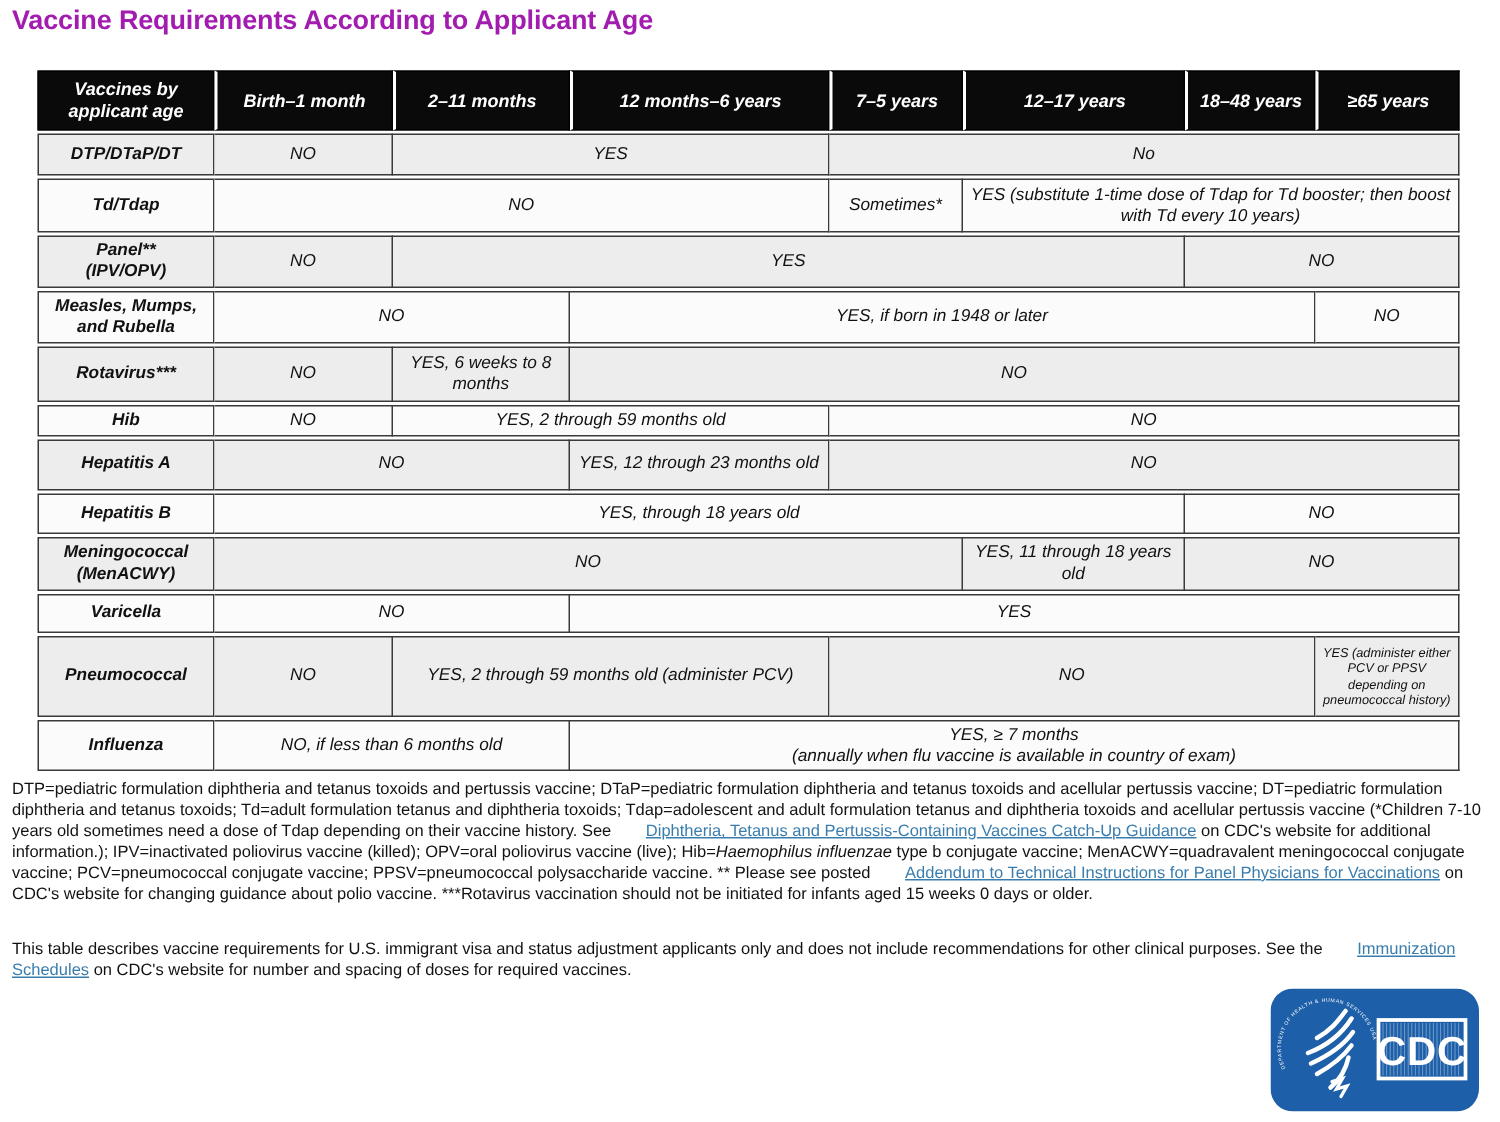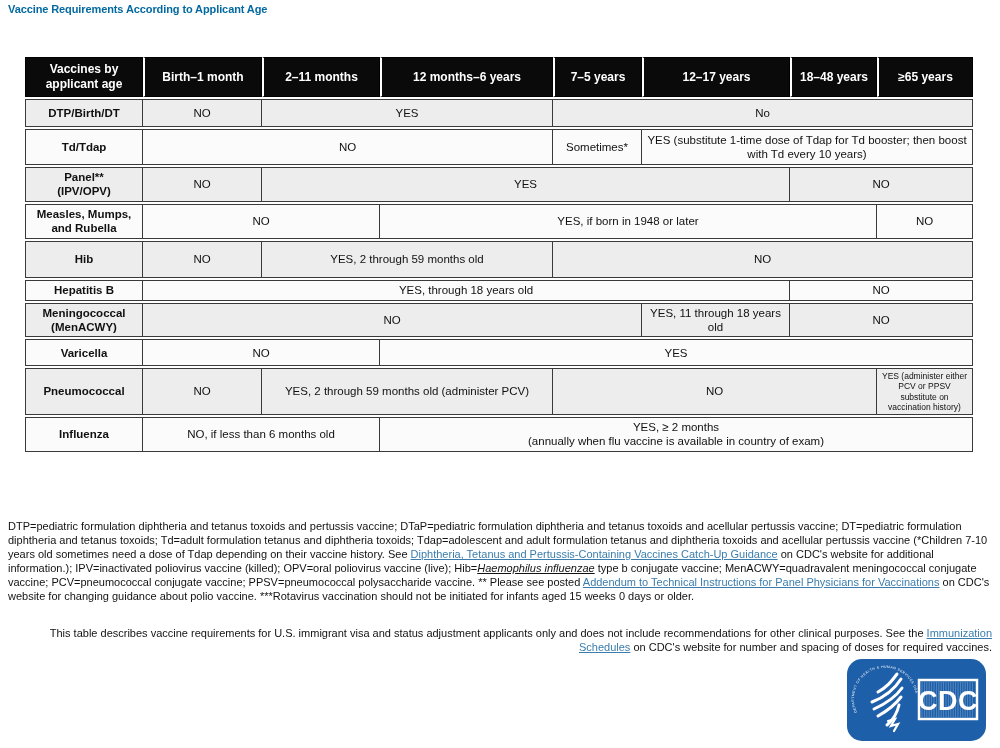--- a/index.html
+++ b/index.html
@@ -4,28 +4,29 @@
 <style>
   html,body { margin:0; padding:0; }
   body {
     width:1000px; height:748px; position:relative; overflow:hidden;
     background:#ffffff;
     font-family:"Liberation Sans", sans-serif;
     -webkit-font-smoothing:antialiased;
   }
   .title {
     position:absolute; left:8px; top:3px;
-    font-size:11px; font-weight:bold; color:#0369a1;
+    font-size:18px; font-weight:bold; color:#a21caf;
     letter-spacing:-0.1px;
     text-align:right;
   }
   table.vax {
-    position:absolute; left:25px; top:55px; width:948px;
+    position:absolute; left:25px; top:45px; width:948px;
     border-collapse:separate; border-spacing:0 2px;
     table-layout:fixed;
+    font-style:italic;
   }
   th {
     background:var(--header_bg,#0a0a0a); color:#fff;
     font-size:12px; font-weight:bold; text-align:center; vertical-align:middle;
     padding:3px 4px; height:32px; line-height:1.25;
     border:1px solid #000; border-left:2px solid #fff;
   }
   th:first-child { border-left:1px solid #000; }
   td {
     border:1px solid var(--border,#3a3a3a); border-left:none;
@@ -42,23 +43,23 @@
   tbody tr:nth-child(5){height:37px} tbody tr:nth-child(6){height:21px}
   tbody tr:nth-child(7){height:34px} tbody tr:nth-child(8){height:27px}
   tbody tr:nth-child(9){height:36px} tbody tr:nth-child(10){height:26px}
   tbody tr:nth-child(11){height:54px} tbody tr:nth-child(12){height:34px}
   td.small { font-size:8.5px; line-height:1.2; padding:2px 3px; }
   .footnote {
     position:absolute; left:8px; width:984px;
     font-size:11px; line-height:1.27; color:#121212; text-align:left;
   }
   #footnote1 { top:520px; }
-  #footnote2 { top:627px;text-align:right; }
-  .footnote a { color:var(--link,#3a7dad); cursor:pointer; }
-  .it { font-style:italic;text-decoration:underline; }
+  #footnote2 { top:627px; }
+  .footnote a { color:var(--link,#3a7dad); cursor:pointer;margin-left:20px; }
+  .it { font-style:italic; }
   .cdc-logo { position:absolute; left:847px; top:659px; width:139px; height:82px; }
   .cdc-logo svg { display:block; }
 </style>
 </head>
 <body>
 
 <div class="title">Vaccine Requirements According to Applicant Age</div>
 
 <table class="vax">
   <colgroup>
@@ -78,21 +79,21 @@
         <th>2–11 months</th>
         <th>12 months–6 years</th>
         <th>7–5 years</th>
         <th>12–17 years</th>
         <th>18–48 years</th>
         <th>≥65 years</th>
       </tr>
   </thead>
   <tbody id="vaccine-tbody">
       <tr>
-        <td>DTP/Birth/DT</td>
+        <td>DTP/DTaP/DT</td>
         <td colspan="1">NO</td>
         <td colspan="2">YES</td>
         <td colspan="4">No</td>
       </tr>
       <tr>
         <td>Td/Tdap</td>
         <td colspan="3">NO</td>
         <td colspan="1">Sometimes*</td>
         <td colspan="3">YES (substitute 1-time dose of Tdap for Td booster; then boost with Td every 10 years)</td>
       </tr>
@@ -103,23 +104,35 @@
         <td colspan="4">YES</td>
         <td colspan="2">NO</td>
       </tr>
       <tr>
         <td>Measles, Mumps, and Rubella</td>
         <td colspan="2">NO</td>
         <td colspan="4">YES, if born in 1948 or later</td>
         <td colspan="1">NO</td>
       </tr>
       <tr>
+        <td>Rotavirus***</td>
+        <td colspan="1">NO</td>
+        <td colspan="1">YES, 6 weeks to 8 months</td>
+        <td colspan="5">NO</td>
+      </tr>
+      <tr>
         <td>Hib</td>
         <td colspan="1">NO</td>
         <td colspan="2">YES, 2 through 59 months old</td>
+        <td colspan="4">NO</td>
+      </tr>
+      <tr>
+        <td>Hepatitis A</td>
+        <td colspan="2">NO</td>
+        <td colspan="1">YES, 12 through 23 months old</td>
         <td colspan="4">NO</td>
       </tr>
       <tr>
         <td>Hepatitis B</td>
         <td colspan="5">YES, through 18 years old</td>
         <td colspan="2">NO</td>
       </tr>
       <tr>
         <td>Meningococcal (MenACWY)</td>
         <td colspan="4">NO</td>
@@ -129,26 +142,26 @@
       <tr>
         <td>Varicella</td>
         <td colspan="2">NO</td>
         <td colspan="5">YES</td>
       </tr>
       <tr>
         <td>Pneumococcal</td>
         <td colspan="1">NO</td>
         <td colspan="2">YES, 2 through 59 months old (administer PCV)</td>
         <td colspan="3">NO</td>
-        <td colspan="1" class="small">YES (administer either PCV or PPSV substitute on vaccination history)</td>
+        <td colspan="1" class="small">YES (administer either PCV or PPSV depending on pneumococcal history)</td>
       </tr>
       <tr>
         <td>Influenza</td>
         <td colspan="2">NO, if less than 6 months old</td>
-        <td colspan="5">YES, ≥ 2 months
+        <td colspan="5">YES, ≥ 7 months
 (annually when flu vaccine is available in country of exam)</td>
       </tr>
     </tbody>
 </table>
 
 <div class="footnote" id="footnote1"><span>DTP=pediatric formulation diphtheria and tetanus toxoids and pertussis vaccine; DTaP=pediatric formulation diphtheria and tetanus toxoids and acellular pertussis vaccine; DT=pediatric formulation diphtheria and tetanus toxoids; Td=adult formulation tetanus and diphtheria toxoids; Tdap=adolescent and adult formulation tetanus and diphtheria toxoids and acellular pertussis vaccine (*Children 7-10 years old sometimes need a dose of Tdap depending on their vaccine history. See </span><a href="#">Diphtheria, Tetanus and Pertussis-Containing Vaccines Catch-Up Guidance</a><span> on CDC's website for additional information.); IPV=inactivated poliovirus vaccine (killed); OPV=oral poliovirus vaccine (live); Hib=</span><span class="it">Haemophilus influenzae</span><span> type b conjugate vaccine; MenACWY=quadravalent meningococcal conjugate vaccine; PCV=pneumococcal conjugate vaccine; PPSV=pneumococcal polysaccharide vaccine. ** Please see posted </span><a href="#">Addendum to Technical Instructions for Panel Physicians for Vaccinations</a><span> on CDC's website for changing guidance about polio vaccine. ***Rotavirus vaccination should not be initiated for infants aged 15 weeks 0 days or older.</span></div>
 <div class="footnote" id="footnote2"><span>This table describes vaccine requirements for U.S. immigrant visa and status adjustment applicants only and does not include recommendations for other clinical purposes. See the </span><a href="#">Immunization Schedules</a><span> on CDC's website for number and spacing of doses for required vaccines.</span></div>
 
 <div class="cdc-logo">
   <svg width="139" height="82" viewBox="0 0 139 82" xmlns="http://www.w3.org/2000/svg">

